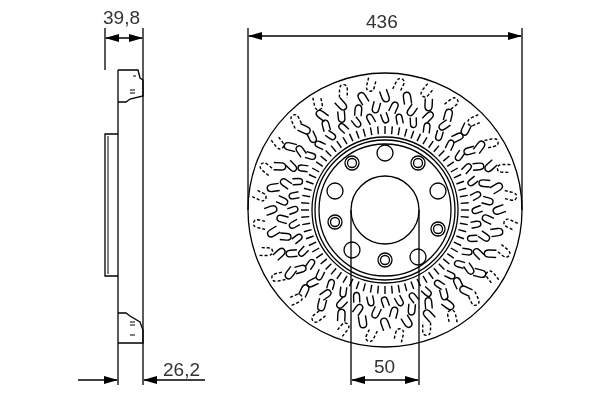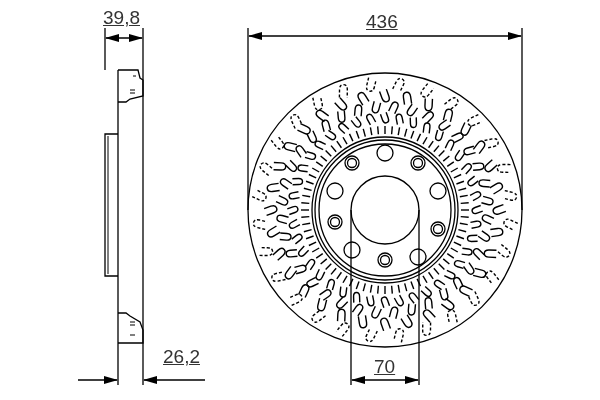--- a/index.html
+++ b/index.html
@@ -1,18 +1,18 @@
 <!DOCTYPE html>
 <html><head>
   <meta charset="utf-8">
   <style>
     html, body { margin: 0; padding: 0; background: #ffffff; }
     body { width: 600px; height: 400px; position: relative; overflow: hidden; font-family: "Liberation Sans", sans-serif; }
     #drawing { position: absolute; left: 0; top: 0; }
-    .dim-label { position: absolute; font-family: "Liberation Sans", sans-serif; font-size: 19px; color: #333333; line-height: 1; white-space: nowrap; text-decoration: underline; }
+    .dim-label { position: absolute; font-family: "Liberation Sans", sans-serif; font-size: 19px; color: #333333; line-height: 1; white-space: nowrap; }
   </style>
 </head>
 <body>
 
 <svg id="drawing" width="600" height="400" viewBox="0 0 600 400" xmlns="http://www.w3.org/2000/svg">
   <defs>
     <marker id="arrow" markerWidth="14" markerHeight="8" refX="13" refY="4" orient="auto" markerUnits="userSpaceOnUse">
       <path d="M0,0 L14,4 L0,8 Z" fill="#000"></path>
     </marker>
     <marker id="arrowStart" markerWidth="14" markerHeight="8" refX="1" refY="4" orient="auto" markerUnits="userSpaceOnUse">
@@ -290,15 +290,15 @@
         <path d="M-3.9,6.5 L-3.9,-1.3 Q-3.9,-6.5 0,-6.5 Q3.9,-6.5 3.9,-1.3 L3.9,6.5" transform="translate(452.0,103.3) rotate(412.1)" stroke-dasharray="3,2"></path>
         <path d="M-3.9,-6.5 L-3.9,1.3 Q-3.9,6.5 0,6.5 Q3.9,6.5 3.9,1.3 L3.9,-6.5" transform="translate(474.1,120.9) rotate(425.0)" stroke-dasharray="3,2"></path>
         <path d="M-3.9,6.5 L-3.9,-1.3 Q-3.9,-6.5 0,-6.5 Q3.9,-6.5 3.9,-1.3 L3.9,6.5" transform="translate(491.7,143.0) rotate(437.9)" stroke-dasharray="3,2"></path>
         <path d="M-3.9,-6.5 L-3.9,1.3 Q-3.9,6.5 0,6.5 Q3.9,6.5 3.9,1.3 L3.9,-6.5" transform="translate(503.9,168.4) rotate(450.7)" stroke-dasharray="3,2"></path>
         <path d="M-3.9,6.5 L-3.9,-1.3 Q-3.9,-6.5 0,-6.5 Q3.9,-6.5 3.9,-1.3 L3.9,6.5" transform="translate(510.2,195.9) rotate(463.6)" stroke-dasharray="3,2"></path>
       </g>
   </g>
 </svg>
 
 <div class="dim-label" style="left:103px; top:8px;">39,8</div>
-<div class="dim-label" style="left:163px; top:347px;">26,2</div>
+<div class="dim-label" style="left:163px; top:360px;">26,2</div>
 <div class="dim-label" style="left:366px; top:12px;">436</div>
-<div class="dim-label" style="left:374px; top:357px;">70</div>
+<div class="dim-label" style="left:374px; top:357px;">50</div>
 
 </body></html>

